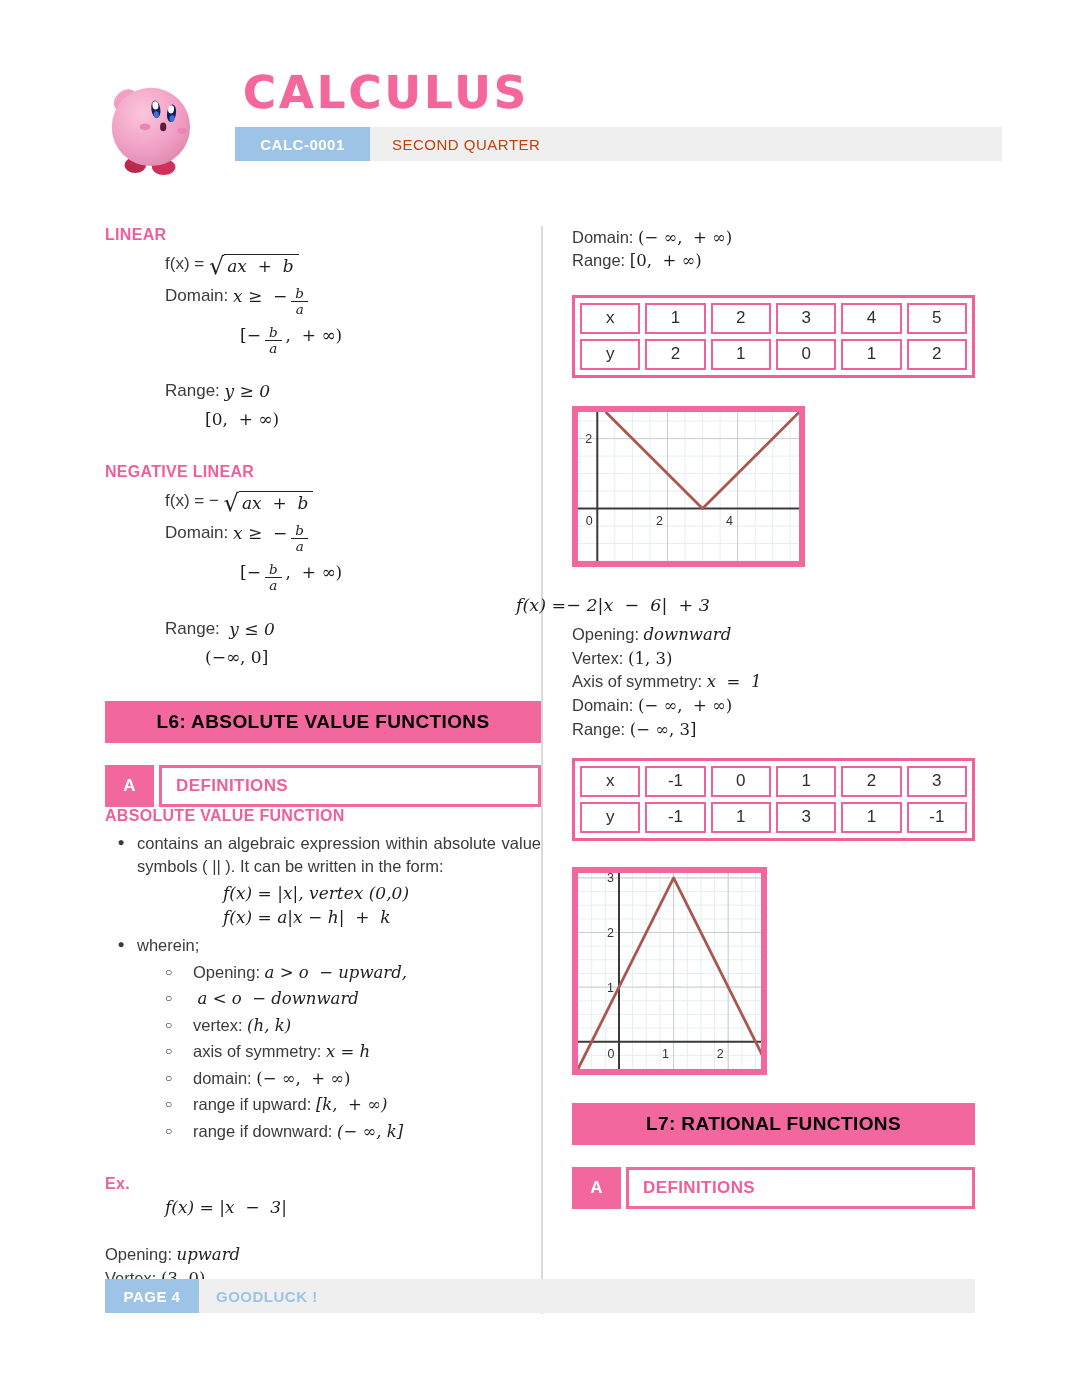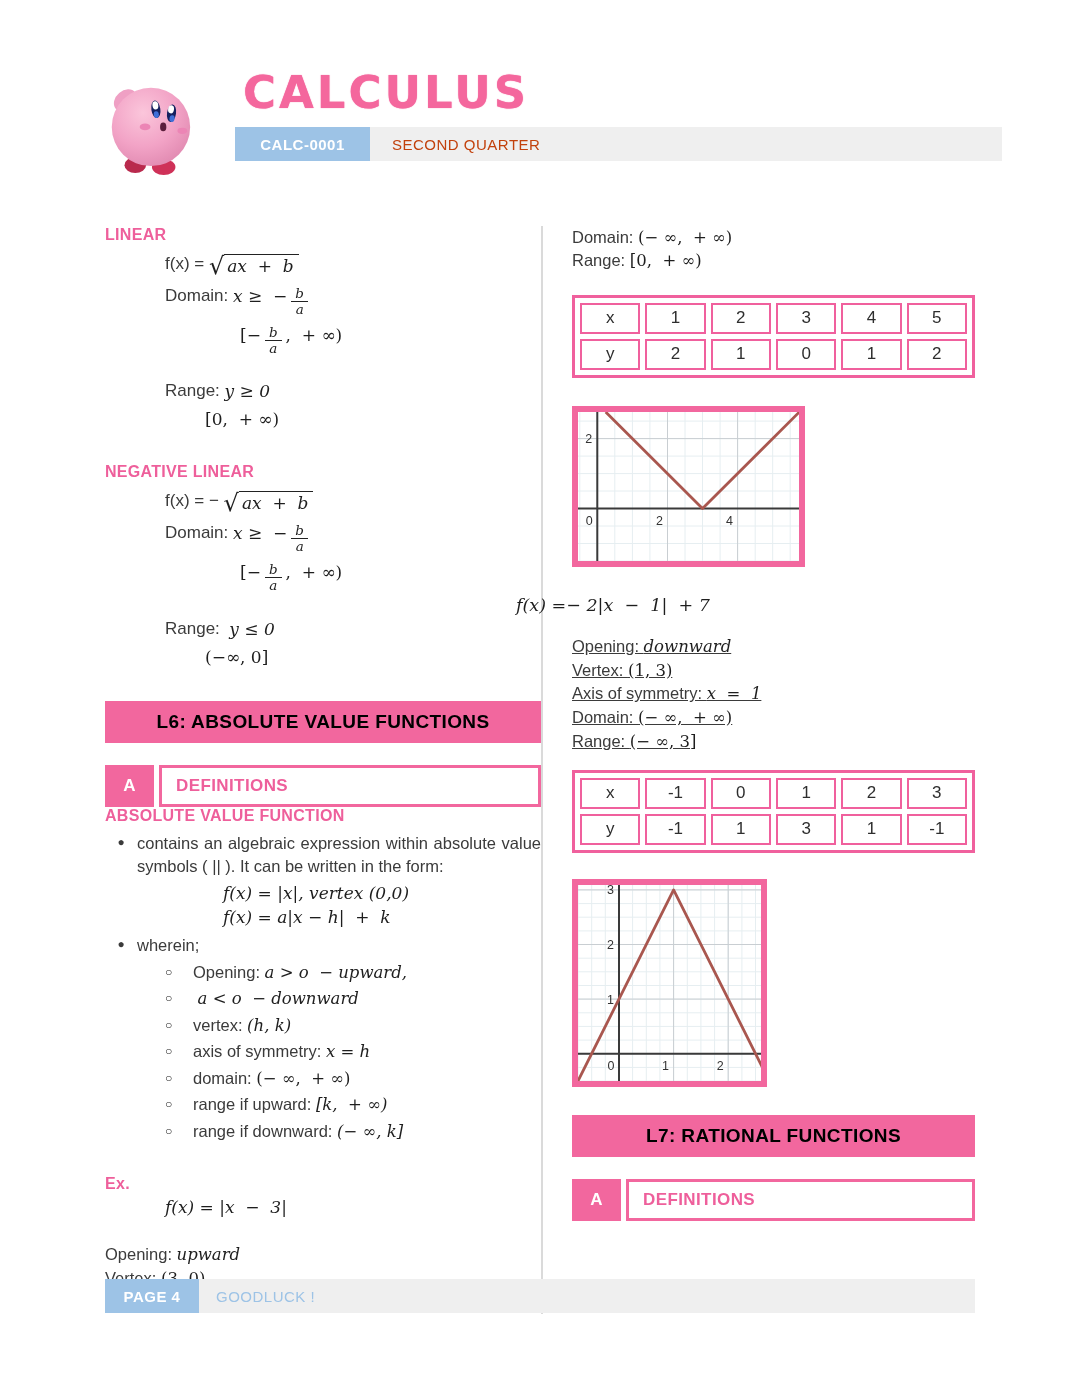--- a/index.html
+++ b/index.html
@@ -62,21 +62,21 @@
                 width:100%; background:#fff; }
   .pink-table td { border:2.5px solid #f0609d; height:31px; text-align:center; font-size:17px;
                    color:#2e2e2e; width:16.66%; }
   .graph-frame { border:6px solid #f2679e; display:inline-block; line-height:0; background:#fff; }
 
   
   .footer { position:absolute; left:105px; top:1279px; width:870px; height:34px;
             background:#efefef; display:flex; }
   .page-badge { width:94px; background:#9dc3e6; color:#fff; font-weight:700; font-size:15px;
                 display:flex; align-items:center; justify-content:center; letter-spacing:.5px; }
-  .footer-msg { color:#9dc3e6; font-weight:400; font-size:15px; display:flex; align-items:center;
+  .footer-msg { color:#9dc3e6; font-weight:700; font-size:15px; display:flex; align-items:center;
                 padding-left:17px; letter-spacing:.5px;text-align:center; }
 </style>
 </head>
 <body>
 
 <div class="page">
 
   <div class="header">
     <svg class="kirby" viewBox="0 0 100 108">
       <defs>
@@ -308,23 +308,23 @@
             <line x1="19.3" y1="0.0" x2="19.3" y2="149.0" stroke="#3a3a3a" stroke-width="2"></line>
             <line x1="0.0" y1="96.5" x2="221.0" y2="96.5" stroke="#3a3a3a" stroke-width="2"></line>
             <polyline points="27.7,0.0 124.5,96.5 221.4,0.0" fill="none" stroke="#a9574f" stroke-width="2.8" stroke-linejoin="round"></polyline>
             <text x="11.3" y="112.5" font-size="12.5" fill="#333" text-anchor="middle" font-family="Liberation Sans, sans-serif">0</text>
             <text x="81.5" y="112.5" font-size="12.5" fill="#333" text-anchor="middle" font-family="Liberation Sans, sans-serif">2</text>
             <text x="151.6" y="112.5" font-size="12.5" fill="#333" text-anchor="middle" font-family="Liberation Sans, sans-serif">4</text>
             <text x="14.3" y="31.1" font-size="12.5" fill="#333" text-anchor="end" font-family="Liberation Sans, sans-serif">2</text>
           </svg>
       </div>
 
-      <div class="form-line math-i" style="margin:28px 0 0 -56px; font-size:17.5px;">f(x) =− 2|x  −  1|  + 7</div>
-
-      <div class="prop-list" style="margin-top:20px;text-decoration:underline;">
+      <div class="form-line math-i" style="margin:28px 0 0 -56px; font-size:17.5px;">f(x) =− 2|x  −  6|  + 3</div>
+
+      <div class="prop-list" style="margin-top:8px;">
           <div><span class="sans">Opening: </span><span class="math-i">downward</span></div>
           <div><span class="sans">Vertex: </span><span class="math">(1, 3)</span></div>
           <div><span class="sans">Axis of symmetry: </span><span class="math-i">x  =  1</span></div>
           <div><span class="sans">Domain: </span><span class="math">(− ∞,  + ∞)</span></div>
           <div><span class="sans">Range: </span><span class="math">(− ∞, 3]</span></div>
         </div>
 
       <table class="pink-table" style="margin-top:16px;">
         <tbody>
             <tr>

